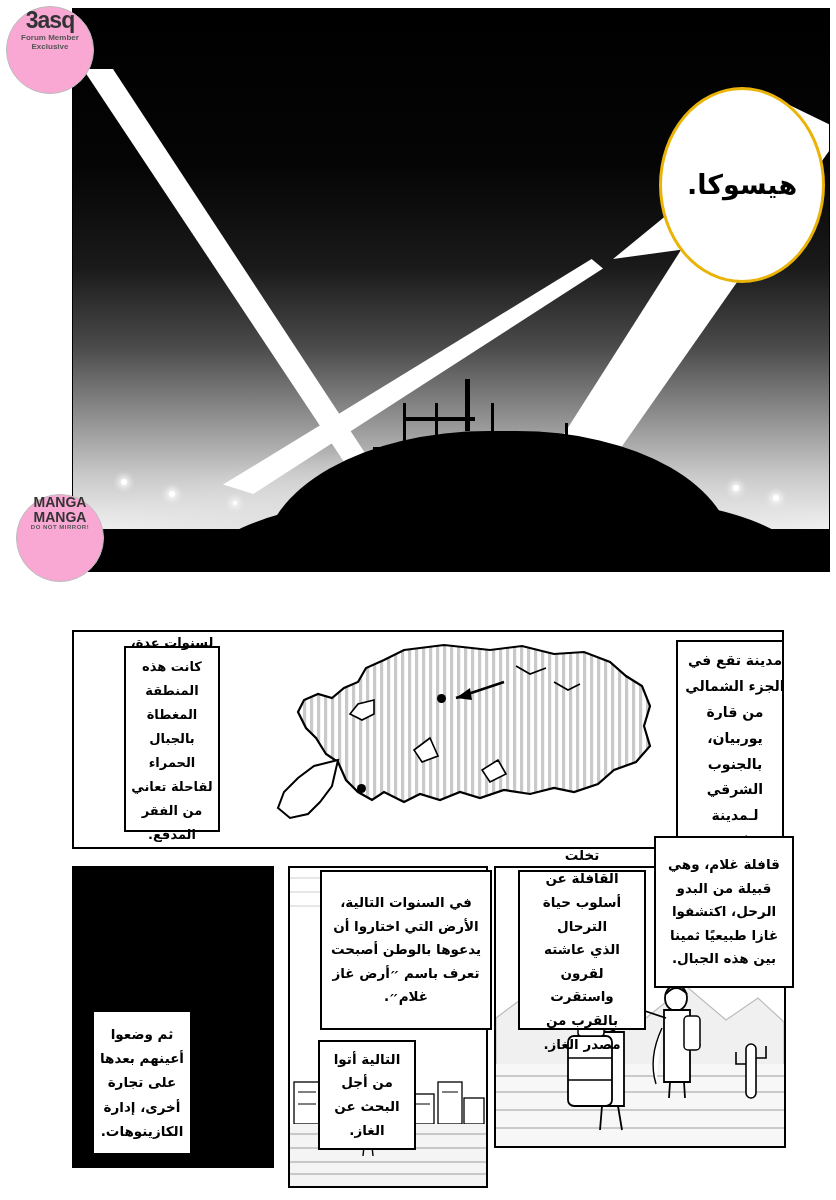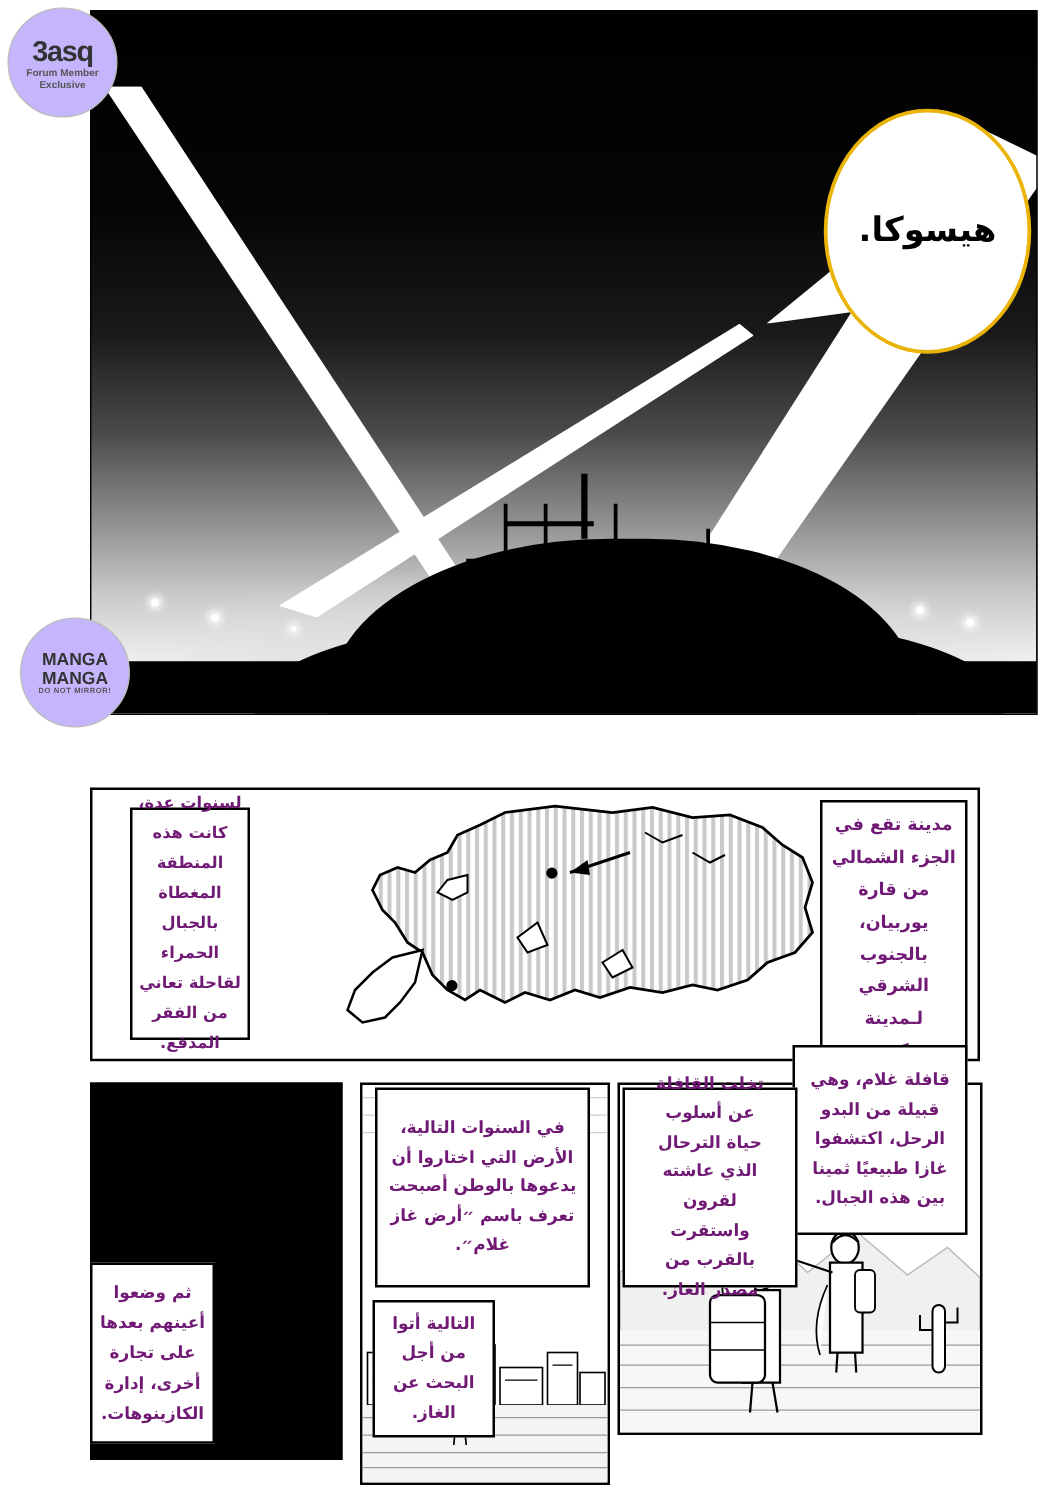--- a/index.html
+++ b/index.html
@@ -129,27 +129,27 @@
     left: 540px; top: 150px;
     width: 110px; height: 100px;
     background: #ffffff;
     clip-path: polygon(100% 10%, 100% 85%, 0% 100%);
   }
 
   
   .wm-circle {
     position: absolute;
     border-radius: 50%;
-    background: #c4b5fd;
+    background: #f9a8d4;
     border: 1px solid #bbb;
     color: #444;
     display: flex;
     flex-direction: column;
     align-items: center;
-    justify-content: center;
+    justify-content: flex-start;
     text-align: center;
   }
   .wm-3asq {
     left: 6px; top: 6px;
     width: 86px; height: 86px;
     z-index: 40;
   }
   .wm-3asq .big {
     font-size: 23px;
     font-weight: bold;
@@ -226,24 +226,25 @@
     position: absolute;
     left: 372px; top: 48px;
     width: 60px; height: 24px;
   }
   .cap {
     position: absolute;
     background: #ffffff;
     border: 2px solid #000;
     font-family: "DejaVu Sans", sans-serif;
     direction: rtl;
-    color: #701a75;
+    color: #000000;
     font-weight: bold;
     text-align: center;
     box-sizing: border-box;
+    margin-left: 20px;
   }
   .cap-map-right {
     left: 582px; top: 8px;
     width: 118px; height: 223px;
     font-size: 14px;
     line-height: 1.85;
     display: flex;
     align-items: center;
     justify-content: center;
     padding: 4px;
@@ -343,21 +344,21 @@
     line-height: 1.75;
     display: flex;
     align-items: center;
     justify-content: center;
     padding: 4px;
     z-index: 10;
   }
   .cap-caravan-left {
     position: absolute;
     left: 498px; top: 870px;
-    width: 140px; height: 160px;
+    width: 128px; height: 160px;
     font-size: 13.5px;
     line-height: 1.75;
     display: flex;
     align-items: center;
     justify-content: center;
     padding: 20px;
     z-index: 10;
   }
 </style>
 </head>

